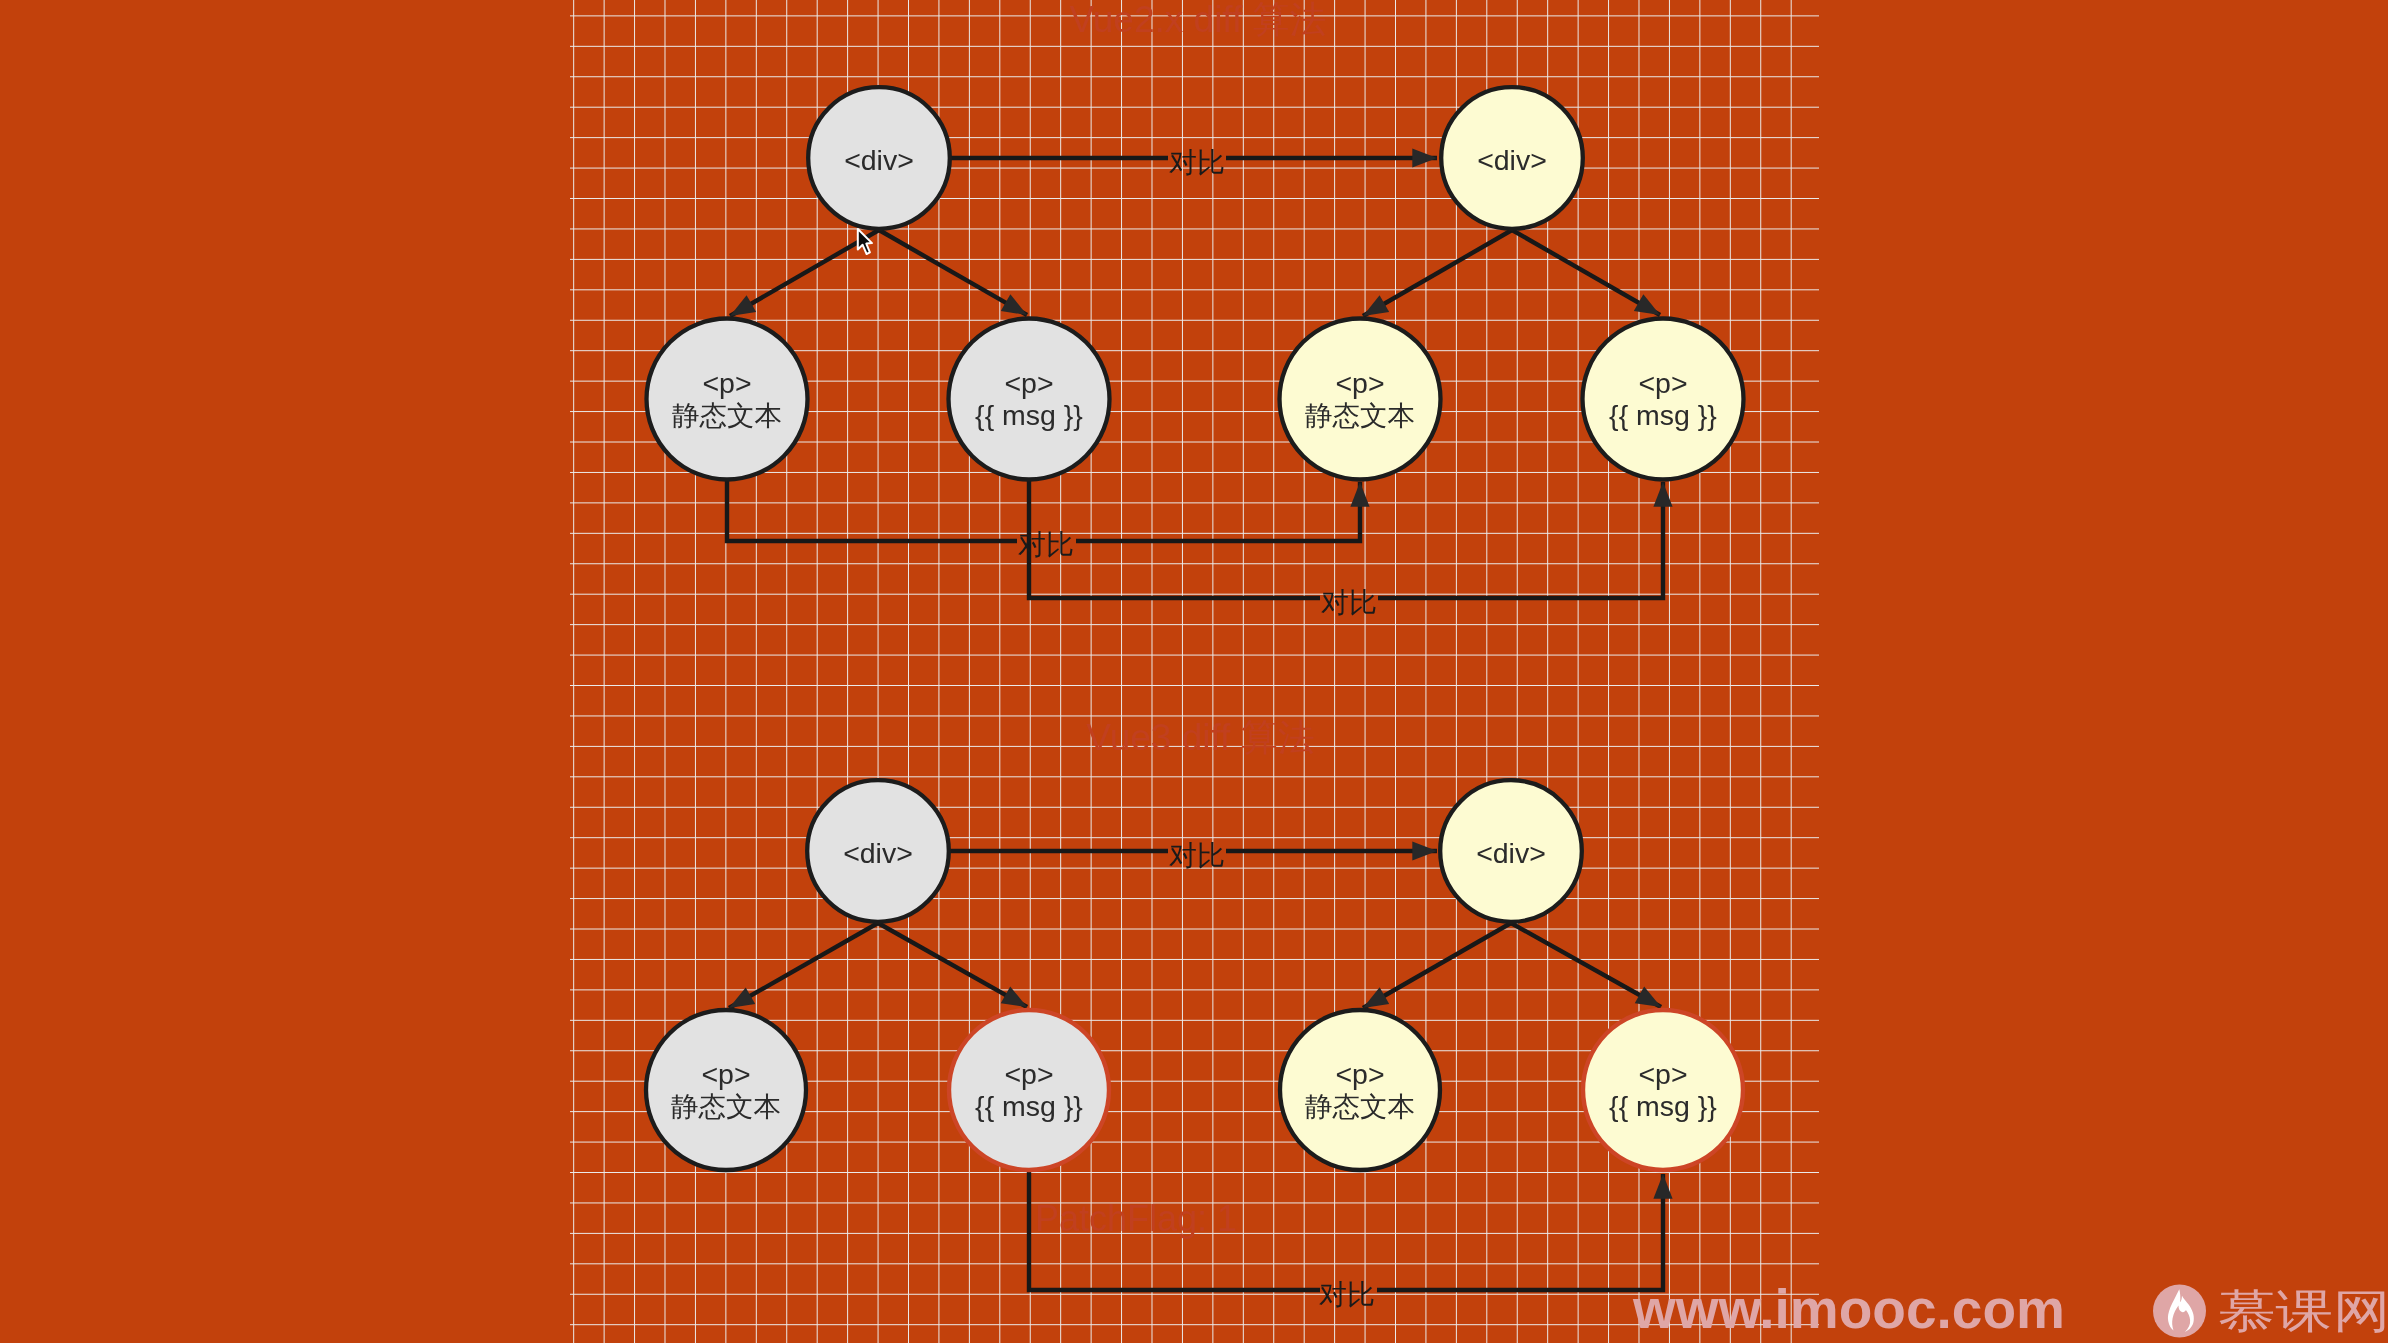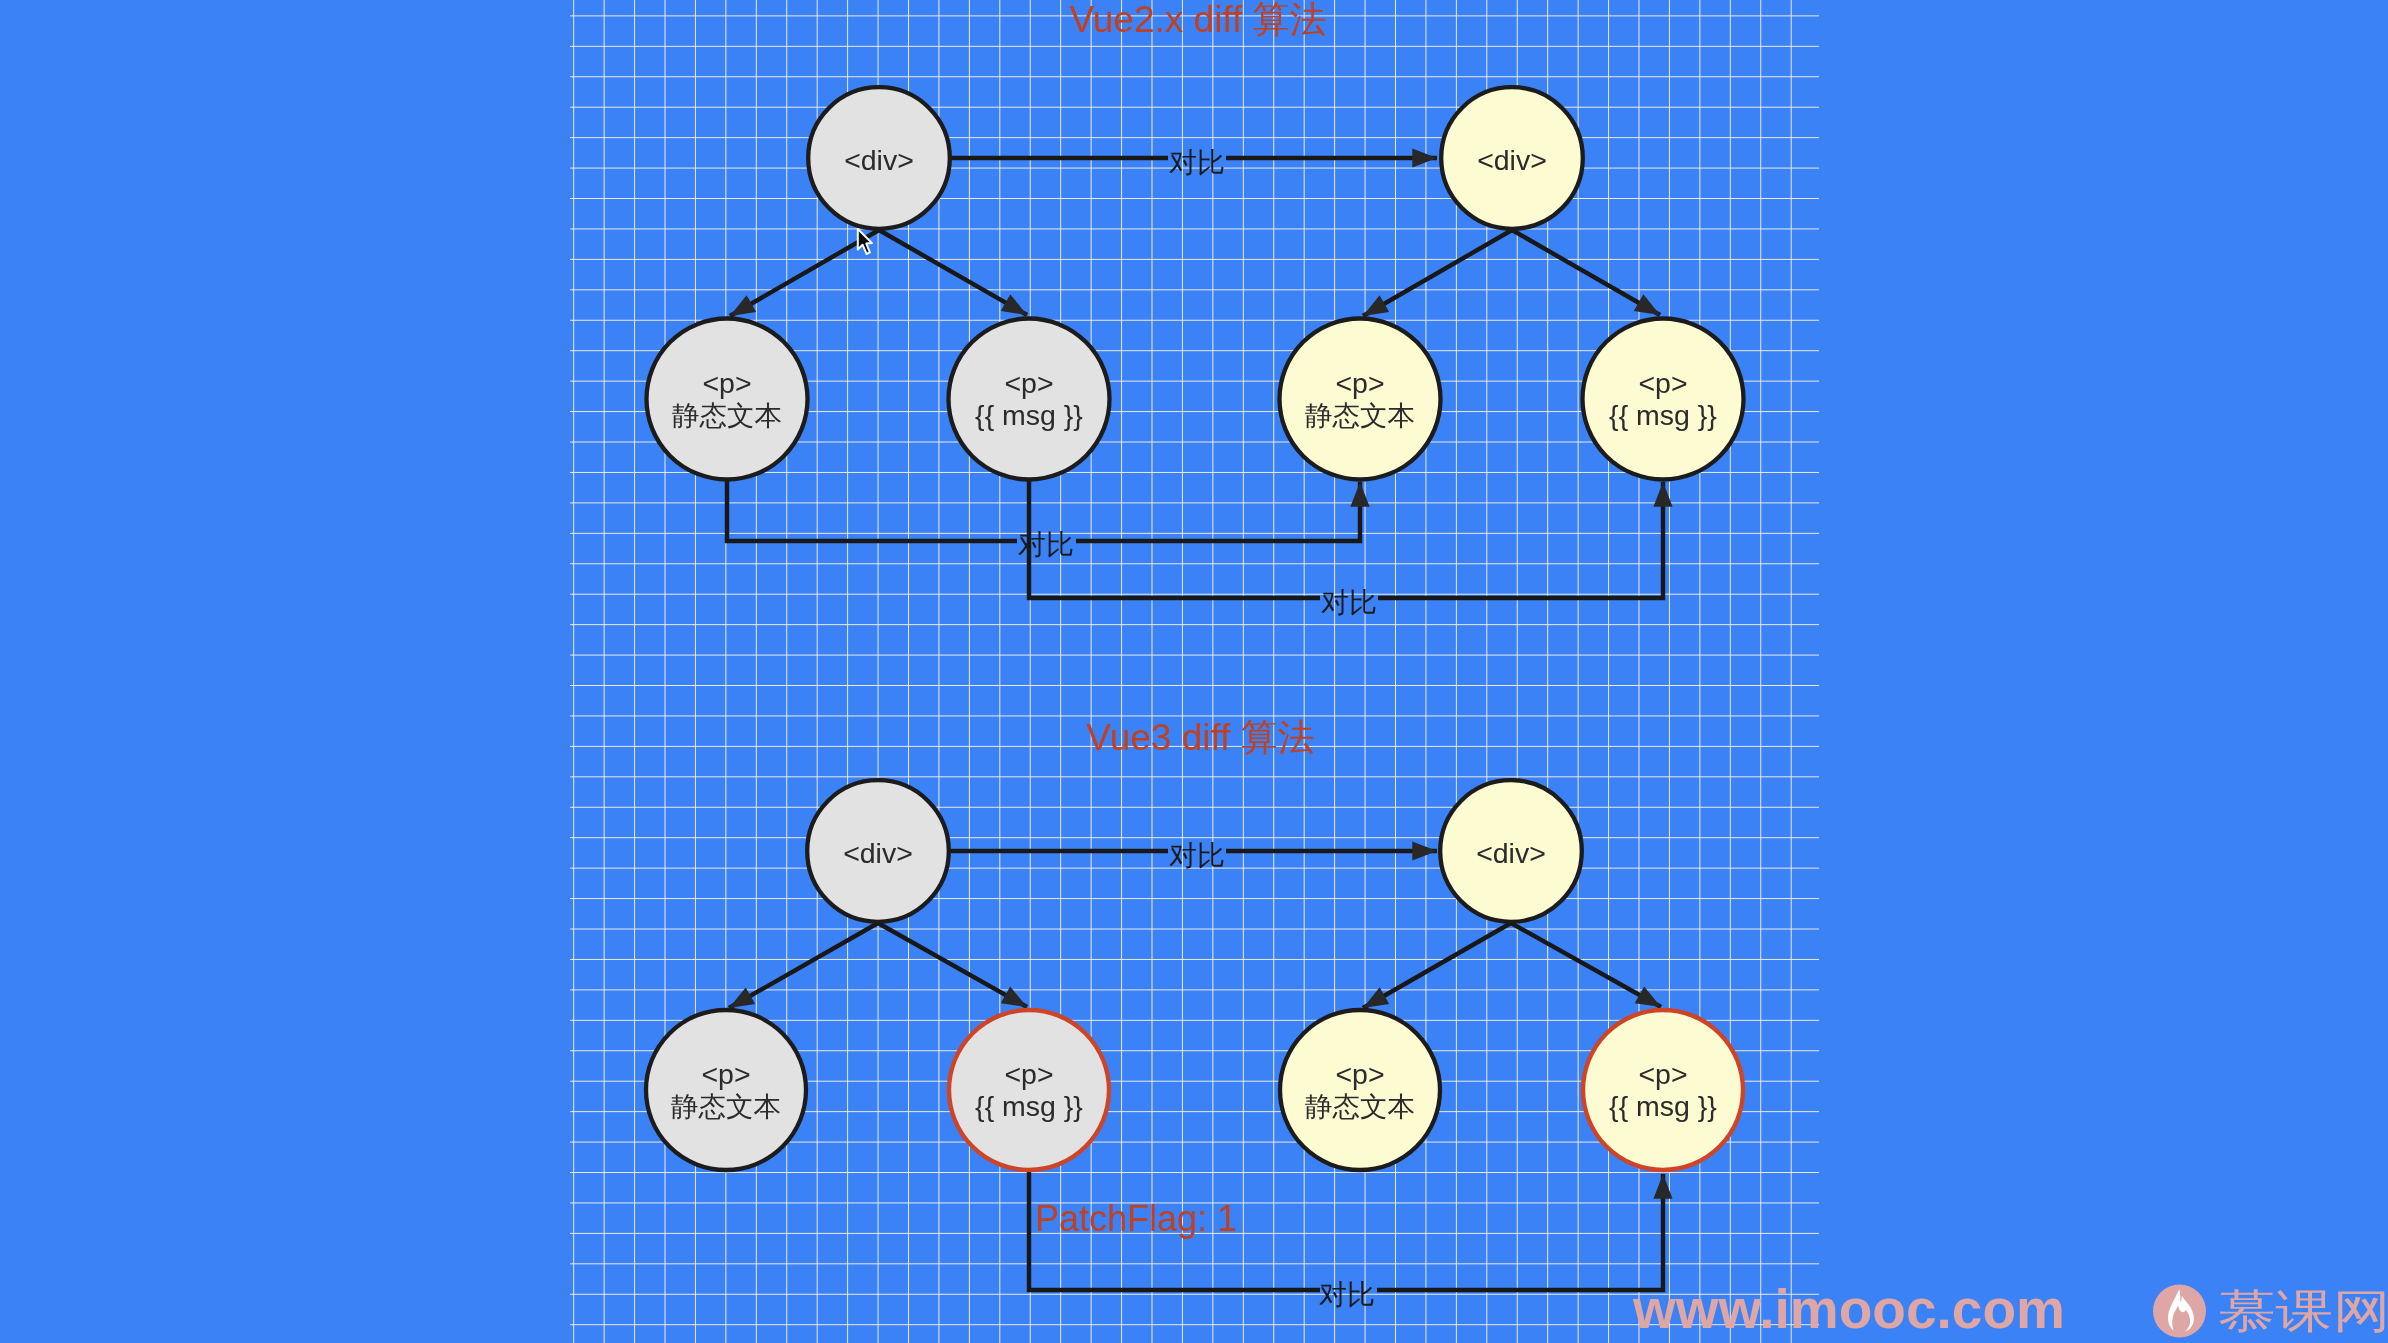--- a/index.html
+++ b/index.html
@@ -1,19 +1,19 @@
 <!DOCTYPE html>
 <html><head>
 <meta charset="utf-8">
 <title>Vue diff algorithm diagram</title>
 <style>
   html,body{margin:0;padding:0;background:#ffffff;}
   body{width:2388px;height:1343px;overflow:hidden;
        font-family:"Liberation Sans",sans-serif;-webkit-font-smoothing:antialiased;}
-  #stage{position:relative;width:2388px;height:1343px;background:#3b82f6;}
+  #stage{position:relative;width:2388px;height:1343px;background:#c2410c;}
   #grid{position:absolute;left:570px;top:0px;width:1249px;height:1343px;
         background-image:
           linear-gradient(to right,#ebebeb 1.3px,transparent 1.3px),
           linear-gradient(to bottom,#ebebeb 1.3px,transparent 1.3px);
         background-size:30.45px 30.45px;
         background-position:3.2px 15.4px;}
   svg#art{position:absolute;left:0;top:0;width:2388px;height:1343px;overflow:visible;}
   .ttl{font-family:"Liberation Sans",sans-serif;font-size:37px;fill:#c1401f;}
   .nodetext{font-family:"Liberation Sans",sans-serif;font-size:28.5px;fill:#2b2b2b;}
   .cjk{font-family:"Liberation Sans",sans-serif;font-size:27.5px;fill:#2b2b2b;}

